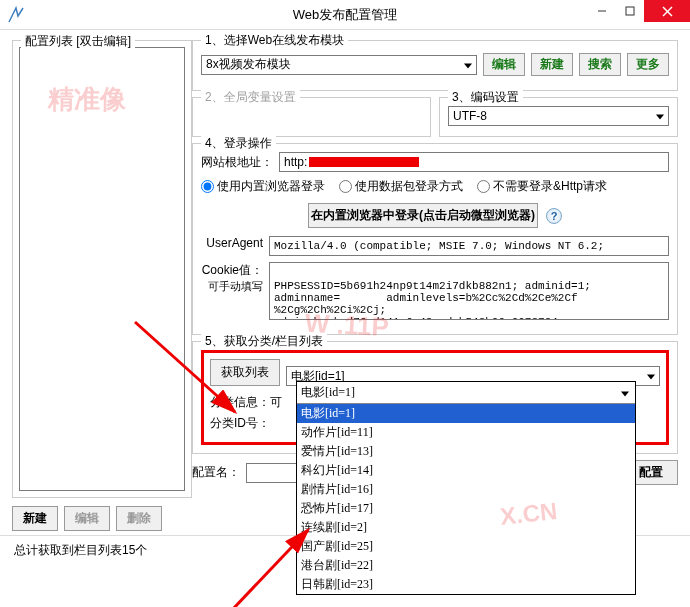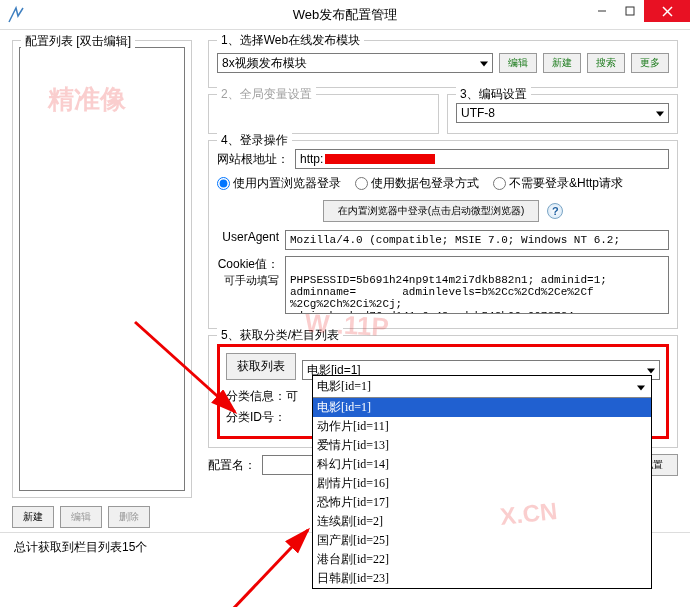--- a/index.html
+++ b/index.html
@@ -4,27 +4,27 @@
 <style>
 * { box-sizing: border-box; margin: 0; padding: 0; font-family: "Microsoft YaHei", SimSun, sans-serif; font-size: 12px; }
 body { background: #fff; width: 690px; height: 607px; overflow: hidden; position: relative; }
 .titlebar { height: 30px; background: #fff; border-bottom: 1px solid #ddd; display: flex; align-items: center; position: relative; }
 .titlebar-icon { width: 20px; height: 20px; margin-left: 6px; }
 .titlebar-title { position: absolute; left: 50%; transform: translateX(-50%); font-size: 13px; }
 .winbtns { position: absolute; right: 0; top: 0; display: flex; }
 .winbtn { width: 28px; height: 22px; display: flex; align-items: center; justify-content: center; cursor: pointer; }
 .winbtn.close { background: #e81123; color: #fff; width: 46px; }
 .winbtn.min, .winbtn.max { background: #fff; }
-.content { display: flex; padding: 10px 12px 0 12px; gap: 16px; }
+.content { display: flex; padding: 10px 12px 0 12px; gap: 0; }
 .left-panel { width: 180px; }
 .fieldset { border: 1px solid #ccc; padding: 6px; position: relative; margin-bottom: 8px; }
 .fieldset-label { position: absolute; top: -8px; left: 8px; background: #fff; padding: 0 4px; font-size: 12px; }
 .config-list { width: 100%; height: 444px; background: #fff; border: 1px solid #7a7a7a; }
 .bottom-btns { display: flex; gap: 6px; margin-top: 4px; }
-.btn { padding: 3px 10px; border: 1px solid #999; background: #f0f0f0; cursor: pointer; font-size: 10px; }
+.btn { padding: 3px 10px; border: 1px solid #999; background: #f0f0f0; cursor: pointer; font-size: 12px; font-weight: bold; }
 .btn.disabled { color: #999; }
 .btn.green { color: #1a7a1a; border-color: #999; }
 .btn.s { padding: 2px 8px; }
 .right-panel { flex: 1; }
 .section { border: 1px solid #ccc; padding: 8px; margin-bottom: 6px; position: relative; }
 .section-label { position: absolute; top: -9px; left: 8px; background: #fff; padding: 0 4px; }
 .section-label.disabled { color: #a0a0a0; }
 .row1 { display: flex; gap: 6px; align-items: center; margin-bottom: 6px; }
 .select { border: 1px solid #7a7a7a; padding: 2px 18px 2px 4px; background: #fff; position: relative; flex: 1; height: 20px; display: flex; align-items: center; }
 .select::after { content: ""; position: absolute; right: 4px; top: 50%; transform: translateY(-30%); border-left: 4px solid transparent; border-right: 4px solid transparent; border-top: 5px solid #000; }
@@ -146,21 +146,21 @@
         <label>
             <input type="radio" style="">
             <span>使用数据包登录方式</span>
           </label>
         <label>
             <input type="radio" style="">
             <span>不需要登录&amp;Http请求</span>
           </label>
       </div>
       <div class="browser-btn-row">
-        <button class="btn" style="padding:3px 14px">在内置浏览器中登录(点击启动微型浏览器)</button>
+        <button class="btn" style="padding:3px 2px">在内置浏览器中登录(点击启动微型浏览器)</button>
         <span class="help-icon">?</span>
       </div>
       <div class="ua-row">
         <div class="label-col">UserAgent</div>
         <input class="text-input" style="font-size: 11px;" value="Mozilla/4.0 (compatible; MSIE 7.0; Windows NT 6.2;">
       </div>
       <div class="ua-row">
         <div class="label-col">
           <span>Cookie值：</span><br>
           <span style="font-size:11px">可手动填写</span>

